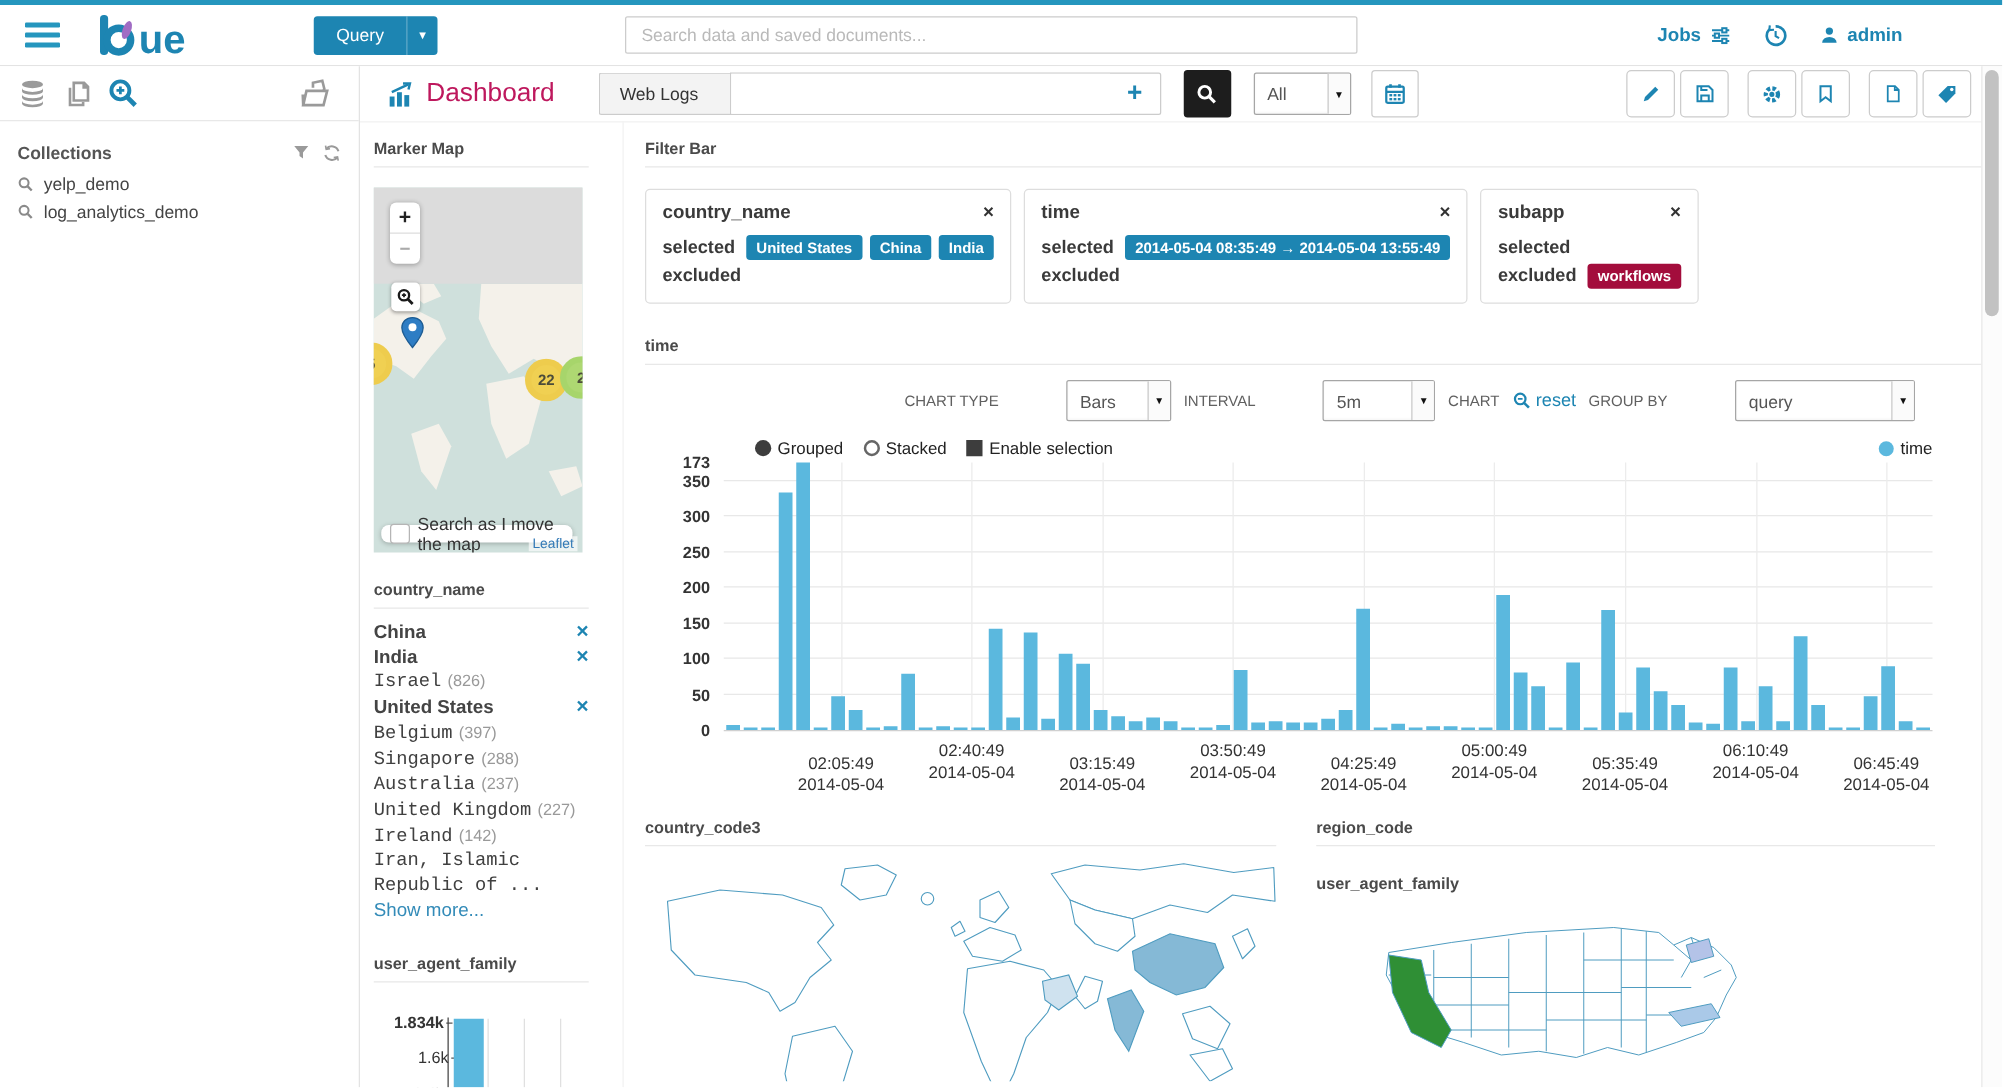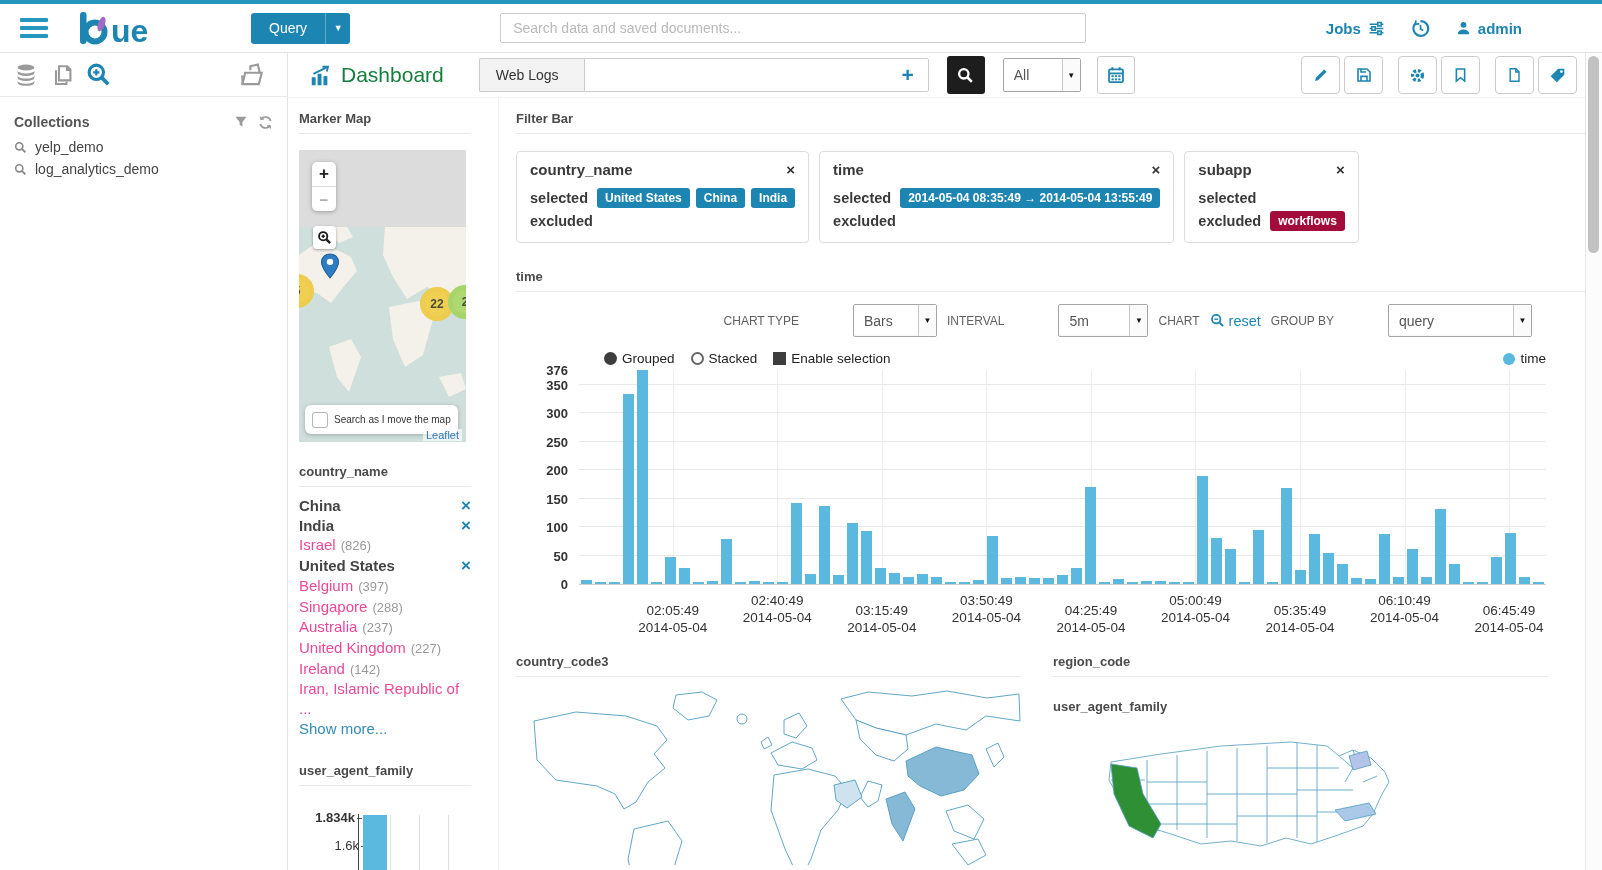--- a/index.html
+++ b/index.html
@@ -45,45 +45,45 @@
   .map-gray{position:absolute;top:0;left:0;right:0;height:77px;background:#dcdcdc;}
   .map svg.land{position:absolute;top:77px;left:0;}
   .zoomctl{position:absolute;top:12px;left:13px;width:24px;background:#fff;border-radius:5px;box-shadow:0 1px 4px rgba(0,0,0,.3);overflow:hidden;}
   .zoomctl div{height:24px;display:flex;align-items:center;justify-content:center;font-size:17px;font-weight:bold;color:#222;cursor:pointer;}
   .zoomctl .zo{border-top:1px solid #ddd;color:#aaa;font-size:15px;}
   .boxzoom{position:absolute;top:76px;left:14px;width:23px;height:23px;background:#fff;border-radius:4px;box-shadow:0 1px 3px rgba(0,0,0,.35);display:flex;align-items:center;justify-content:center;color:#1a1a1a;cursor:pointer;}
   .pin{position:absolute;top:103px;left:18px;}
   .cluster{position:absolute;width:24px;height:24px;border-radius:50%;display:flex;align-items:center;justify-content:center;font-size:12px;font-weight:bold;color:#4c4c3a;cursor:pointer;}
   .cl-y{background:#f0d052;border:5px solid rgba(235,200,70,.45);}
   .cl-g{background:#aed872;border:5px solid rgba(160,210,100,.45);}
-  .map-search{position:absolute;left:6px;right:8px;bottom:8px;height:29px;background:#fff;border-radius:6px;box-shadow:0 1px 4px rgba(0,0,0,.25);display:flex;align-items:center;gap:6px;padding:0 7px;font-size:10px;color:#333;}
+  .map-search{position:absolute;left:6px;right:8px;bottom:8px;height:14px;background:#fff;border-radius:6px;box-shadow:0 1px 4px rgba(0,0,0,.25);display:flex;align-items:center;gap:6px;padding:0 7px;font-size:14px;color:#333;}
   .cb{width:14px;height:14px;border:1px solid #b5b5b5;border-radius:3px;background:#fff;flex:0 0 auto;cursor:pointer;}
   .leaflet{position:absolute;right:4px;bottom:1px;font-size:11px;color:#337ab7;background:rgba(255,255,255,.65);padding:0 3px;cursor:pointer;}
 
   .facet-title{margin-top:22px;}
   .facet-list{margin-top:9px;}
   .f-item{display:flex;align-items:baseline;font-size:15px;line-height:19.7px;}
   .f-sel{font-weight:bold;color:#444;cursor:pointer;}
-  .f-link{color:#ec4899;cursor:pointer;}
+  .f-link{color:#404040;cursor:pointer;font-family:Liberation Mono, monospace;}
   .f-cnt{color:#999;font-size:13px;margin-left:5px;}
   .f-x{margin-left:auto;color:#1d85b2;font-weight:bold;font-size:17px;line-height:1;cursor:pointer;}
   .show-more{color:#338bb8;font-size:15px;line-height:20px;cursor:pointer;}
 
   .mini-title{margin-top:24px;}
   .mini{position:relative;margin-top:24px;height:92px;}
   .mtick{position:absolute;right:116px;width:60px;text-align:right;font-size:13px;color:#333;}
   .mtick.b{font-weight:bold;}
   .mtick::after{content:"";position:absolute;right:-7px;top:8px;width:5px;height:1px;background:#555;}
   .maxis{position:absolute;left:59px;top:4px;bottom:0;width:1px;background:#444;}
   .mbar{position:absolute;left:64px;top:5px;width:24px;bottom:-2px;background:#5bb8de;}
   .mgrid{position:absolute;top:5px;bottom:0;width:1px;background:#e0e0e0;}
 
   
   .toolbar{position:absolute;top:53px;left:288px;right:16px;height:44px;display:flex;align-items:center;background:#fff;border-bottom:1px solid #f1f1f1;}
-  .dash-title{display:flex;align-items:center;gap:8px;margin-left:22px;color:#15803d;font-size:21px;cursor:default;}
+  .dash-title{display:flex;align-items:center;gap:8px;margin-left:22px;color:#be185d;font-size:21px;cursor:default;}
   .webapp-group{margin-left:35px;display:flex;height:34px;}
   .weblogs{background:#f3f3f3;border:1px solid #ccc;border-right:none;border-radius:2px 0 0 2px;padding:0 16px;line-height:32px;font-size:14px;color:#333;width:72px;cursor:pointer;}
   .qgroup{border:1px solid #ccc;border-radius:0 2px 2px 0;display:flex;width:343px;background:#fff;}
   .qgroup input{flex:1;border:none;outline:none;padding:0 10px;font-size:14px;color:#333;}
   .plusbtn{width:40px;display:flex;align-items:center;justify-content:center;color:#1d85b2;font-size:21px;font-weight:bold;cursor:pointer;}
   .search-btn{margin-left:18px;width:38px;height:38px;background:#1d1d1d;border-radius:3px;display:flex;align-items:center;justify-content:center;color:#fff;cursor:pointer;}
   .sel{height:31px;border:1px solid #a6a6a6;border-radius:2px;background:#fff;display:flex;align-items:center;font-size:14px;color:#555;cursor:pointer;box-shadow:inset 0 -1px 2px rgba(0,0,0,.04);margin-left:44px;}
   .sel .txt{padding:0 8px 0 10px;flex:1;white-space:nowrap;overflow:hidden;}
   .sel .caret{width:17px;align-self:stretch;display:flex;align-items:center;justify-content:center;font-size:8px;color:#111;border-left:1px solid #c9c9c9;background:#fbfbfb;}
   .w-all{width:76px;height:32px;margin-left:18px;gap:14px;}
@@ -612,21 +612,21 @@
           <div class="vline" style="left: 20.51%;"></div>
           <div class="vline" style="left: 31.32%;"></div>
           <div class="vline" style="left: 42.13%;"></div>
           <div class="vline" style="left: 52.94%;"></div>
           <div class="vline" style="left: 63.75%;"></div>
           <div class="vline" style="left: 74.56%;"></div>
           <div class="vline" style="left: 85.37%;"></div>
           <div class="vline" style="left: 96.18%;"></div>
         </div>
       <div>
-          <div class="ylab" style="bottom: 100%;">376</div>
+          <div class="ylab" style="bottom: 100%;">173</div>
           <div class="ylab" style="bottom: 93.0851%;">350</div>
           <div class="ylab" style="bottom: 79.7872%;">300</div>
           <div class="ylab" style="bottom: 66.4894%;">250</div>
           <div class="ylab" style="bottom: 53.1915%;">200</div>
           <div class="ylab" style="bottom: 39.8936%;">150</div>
           <div class="ylab" style="bottom: 26.5957%;">100</div>
           <div class="ylab" style="bottom: 13.2979%;">50</div>
           <div class="ylab" style="bottom: 0%;">0</div>
         </div>
       <div class="bars">

